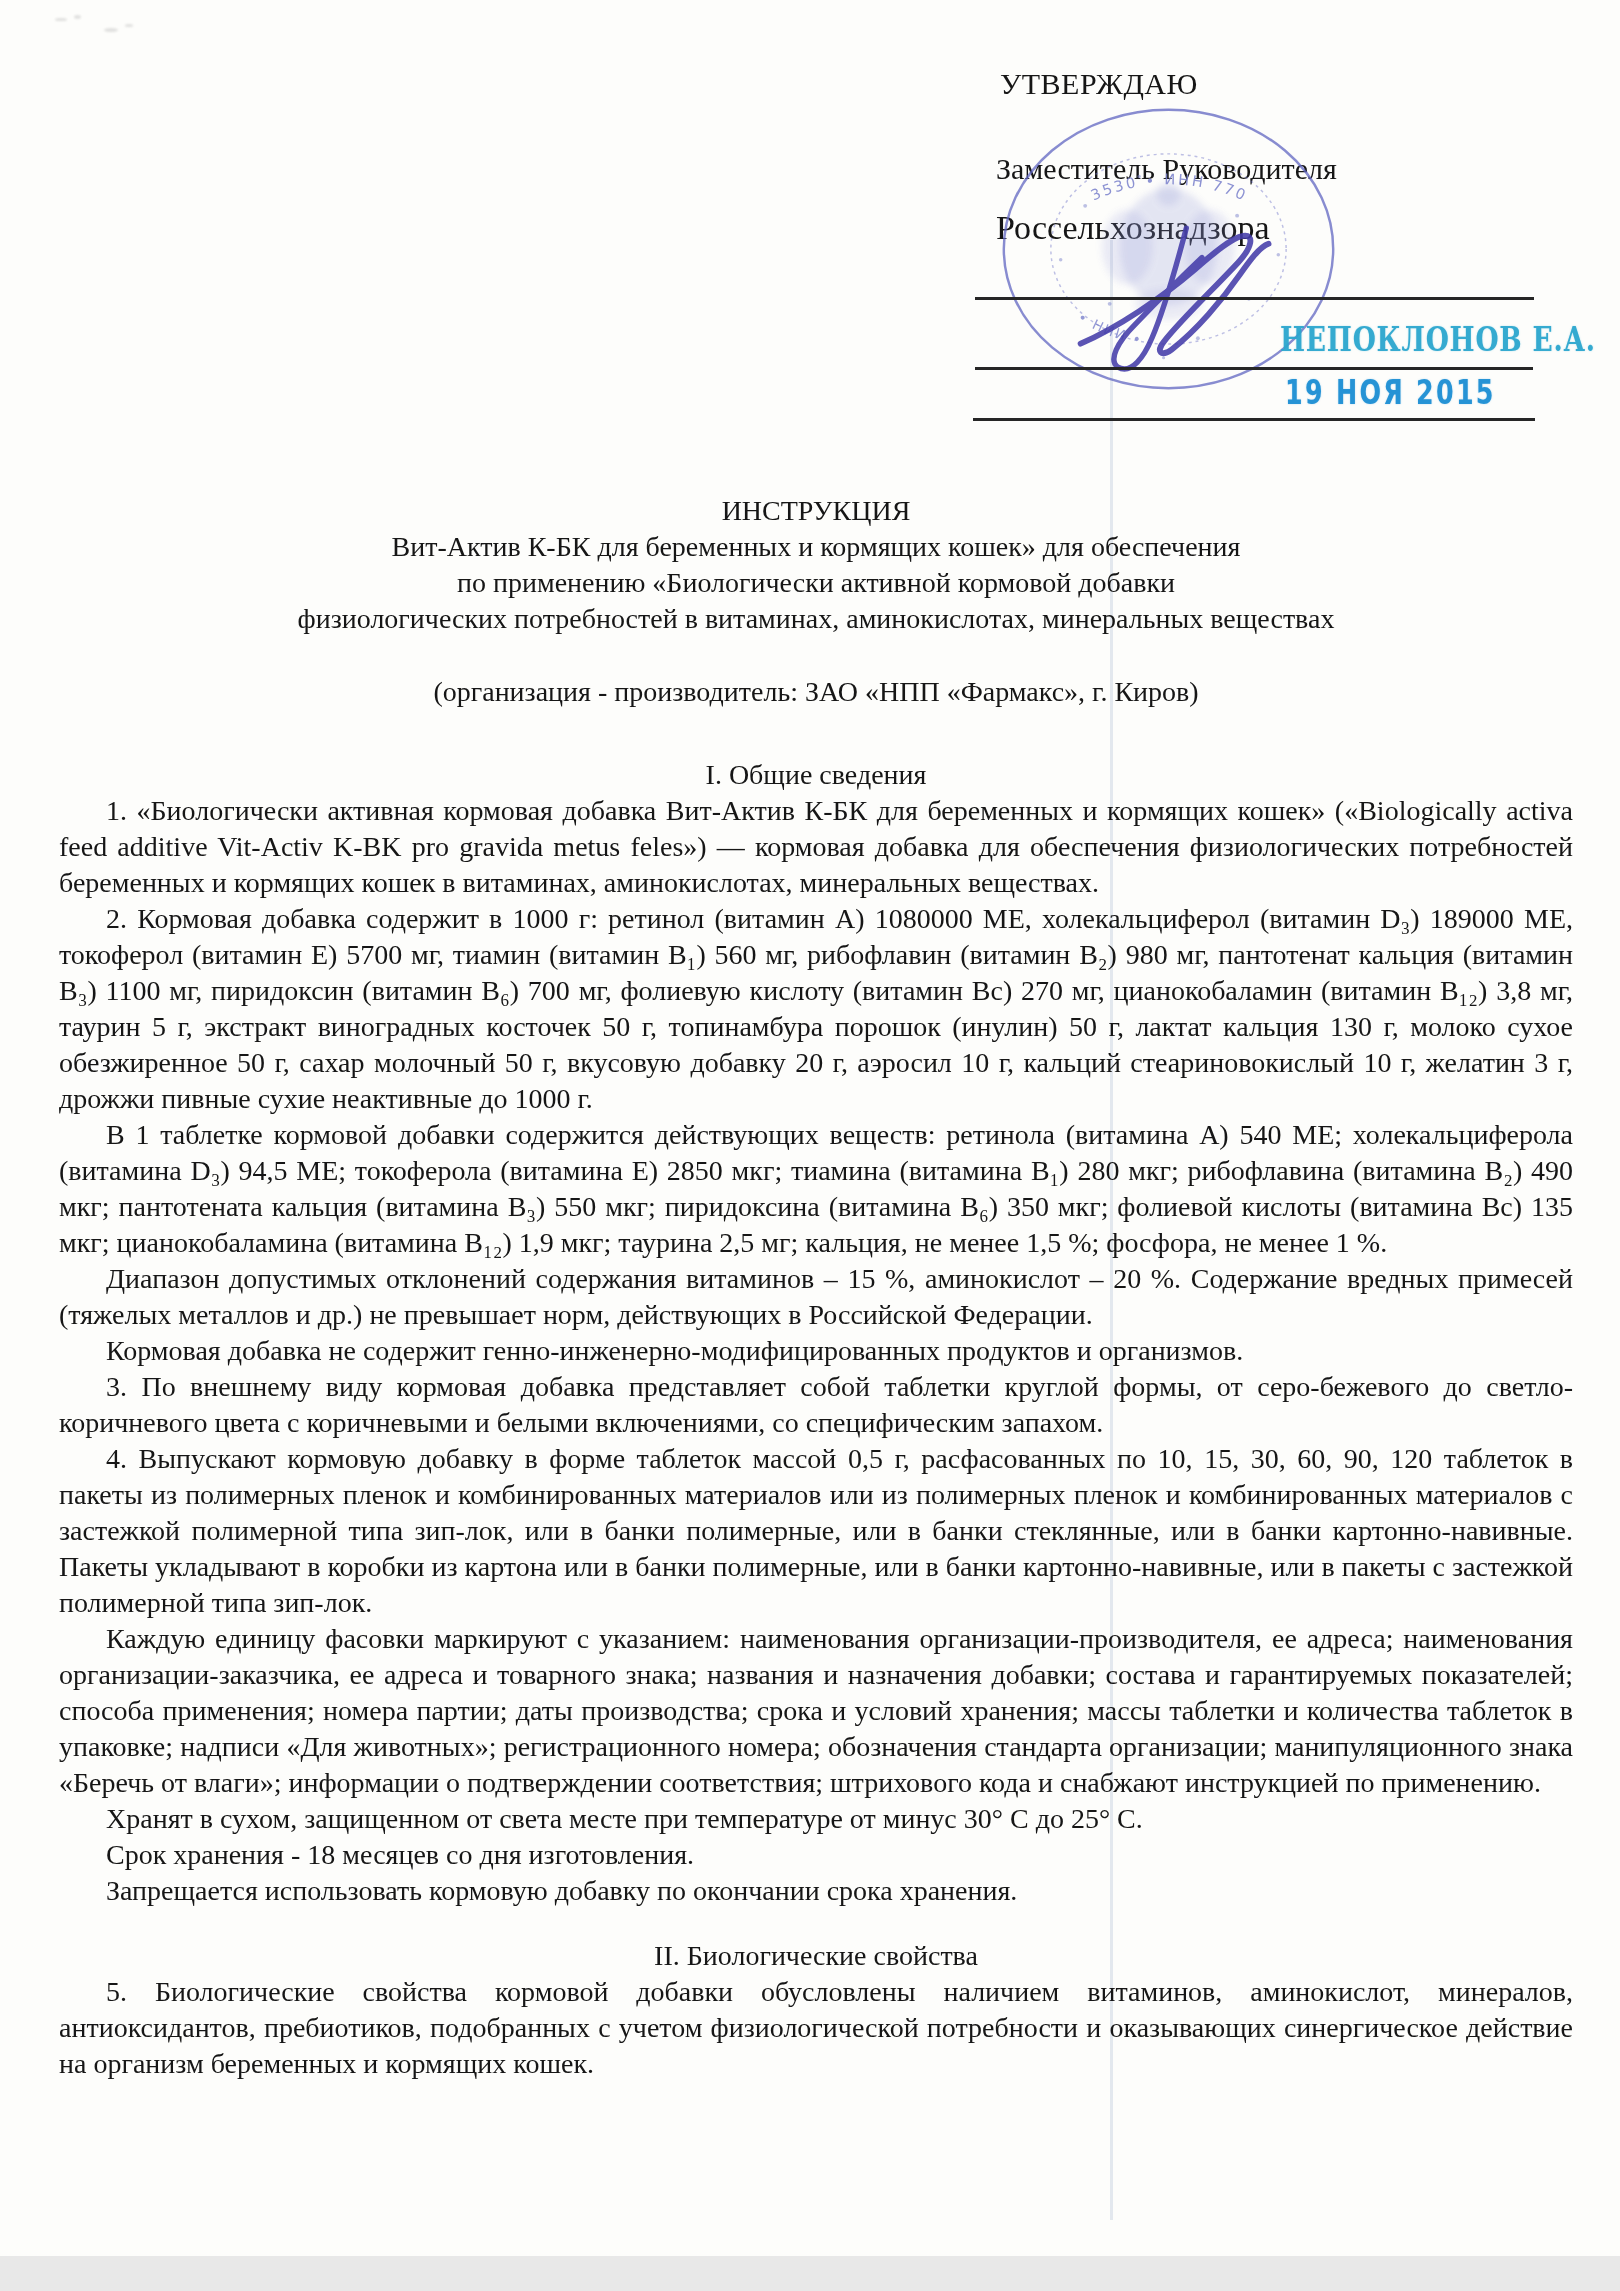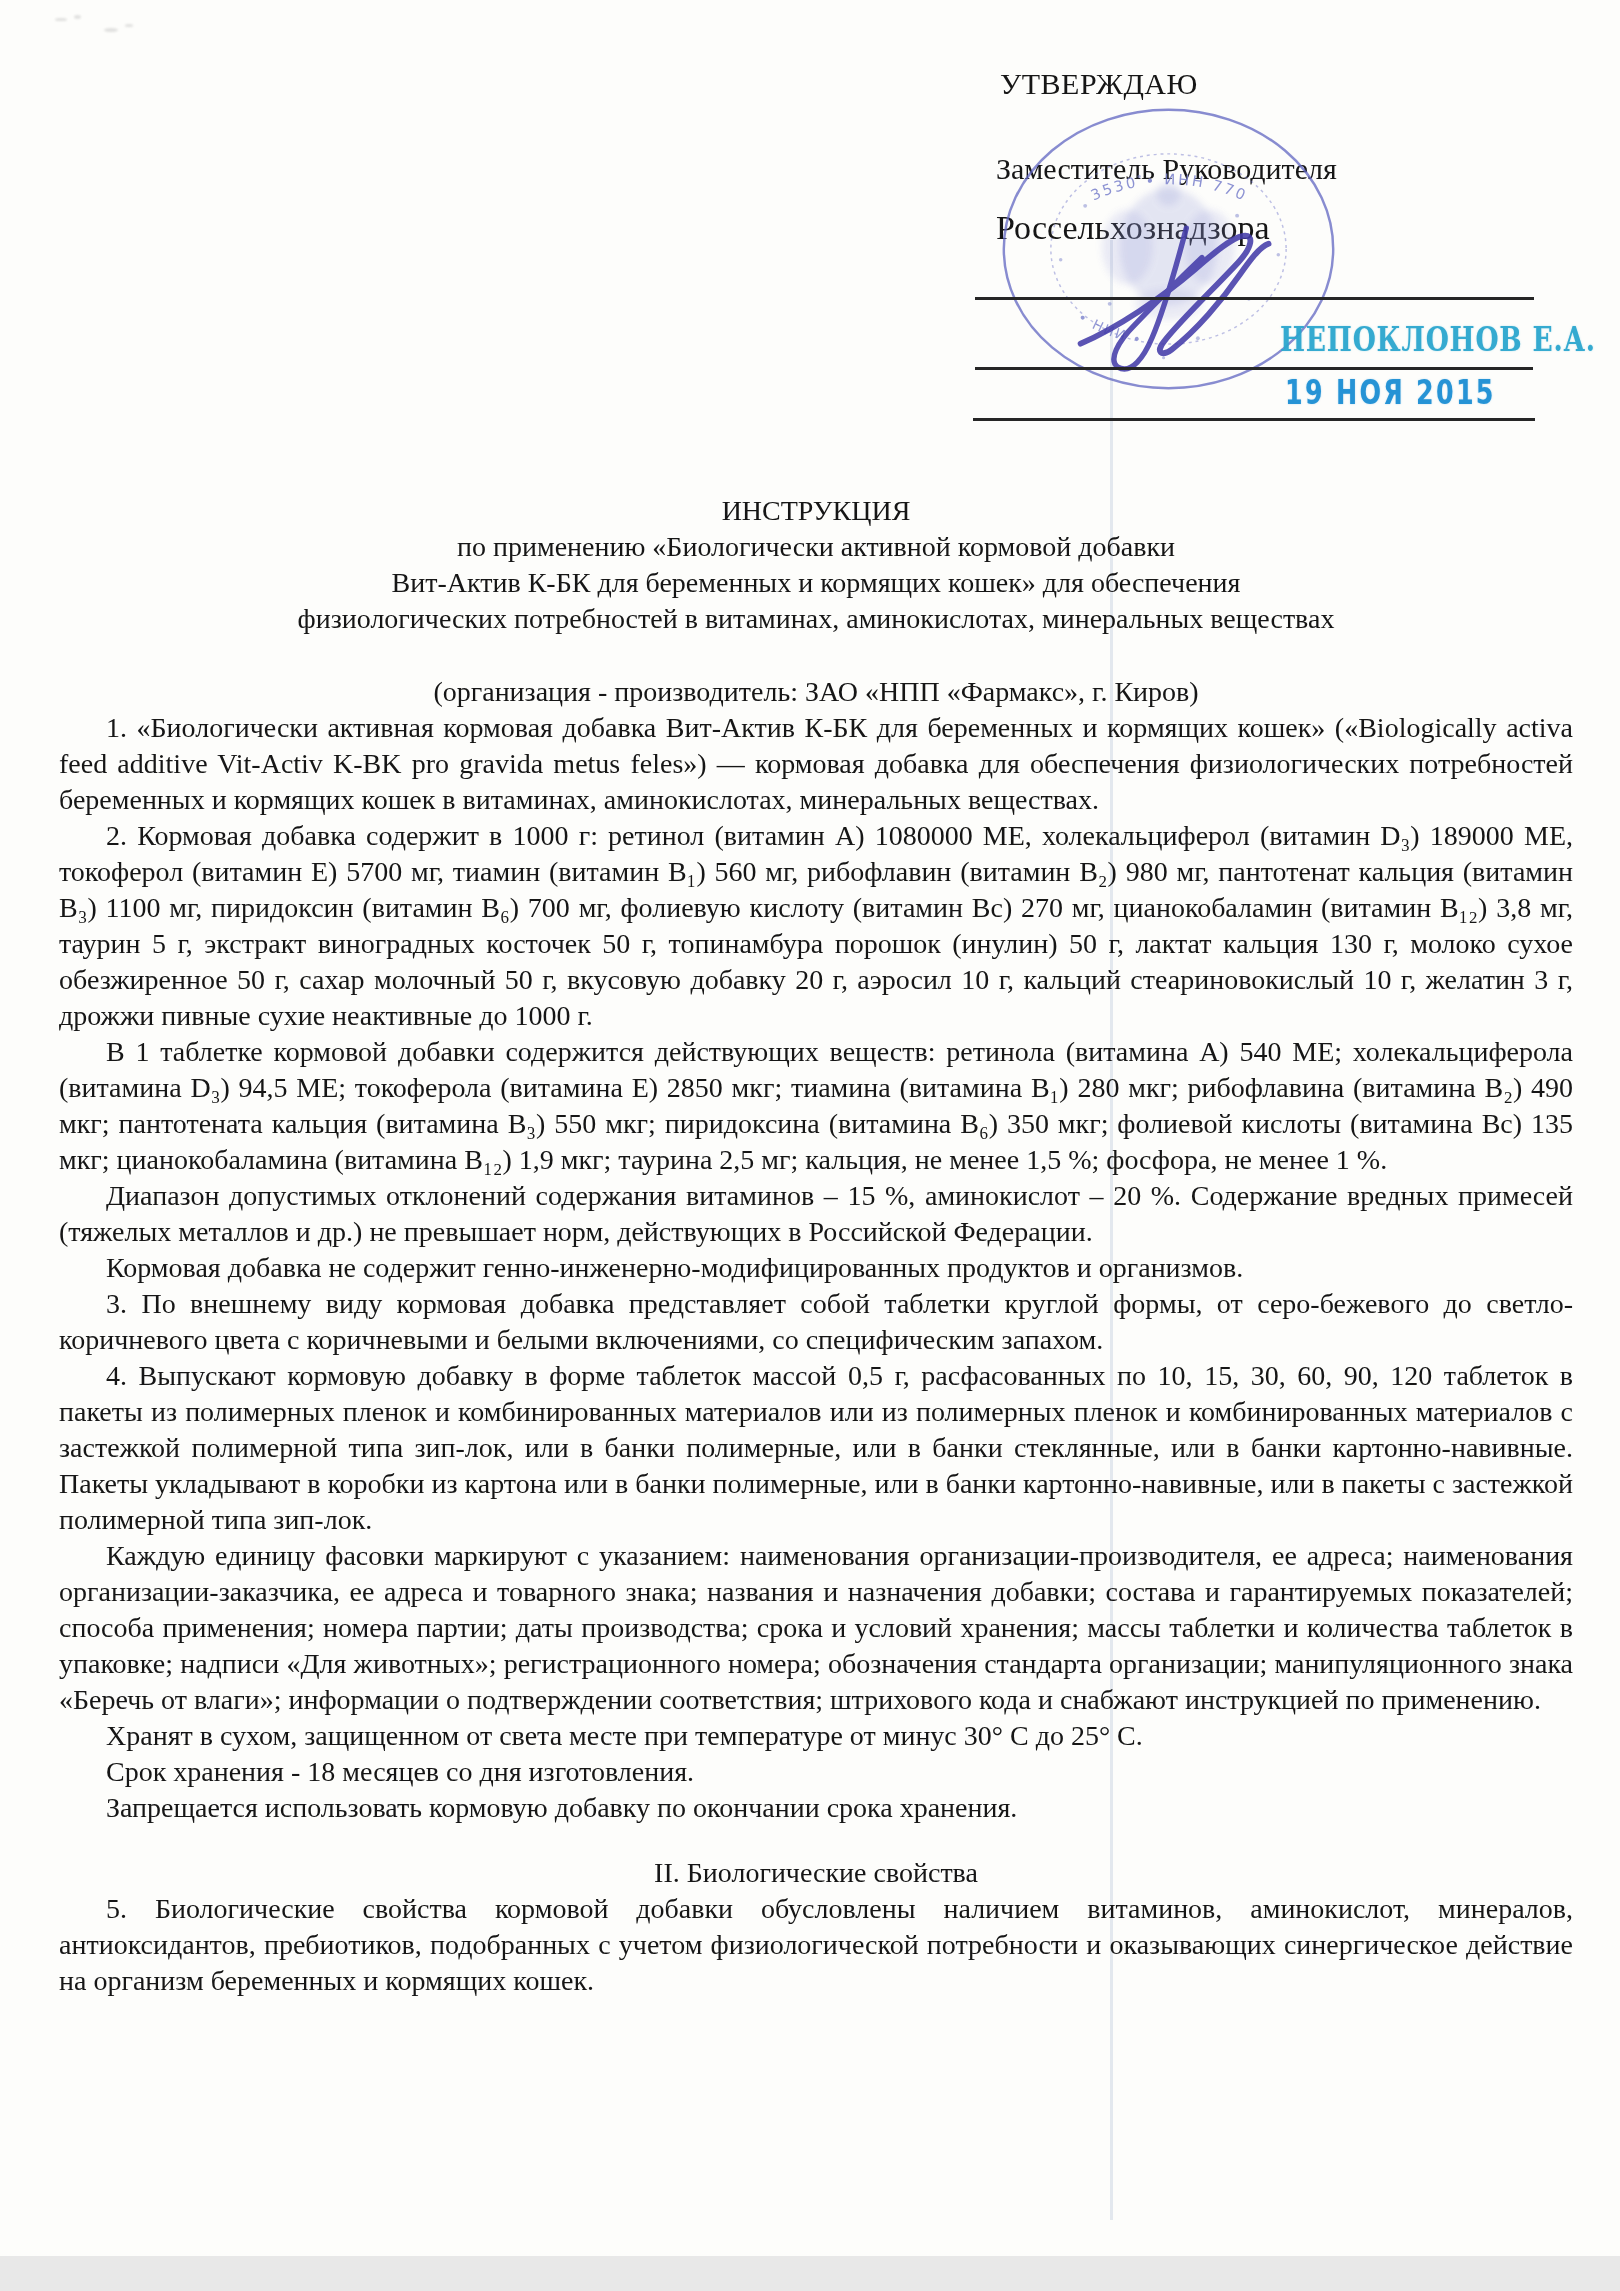--- a/index.html
+++ b/index.html
@@ -124,25 +124,26 @@
 
   <div class="rule rule-1"></div>
   <div class="rule rule-2"></div>
   <div class="rule rule-3"></div>
 
   <div class="name-stamp">НЕПОКЛОНОВ Е.А.</div>
   <div class="date-stamp">19 НОЯ 2015</div>
 
   <div class="content">
     <div class="title-line">ИНСТРУКЦИЯ</div>
+    <div class="title-line">Вит-Актив К-БК для беременных и кормящих кошек» для обеспечения</div>
     <div class="title-line">по применению «Биологически активной кормовой добавки</div>
-    <div class="title-line">Вит-Актив К-БК для беременных и кормящих кошек» для обеспечения</div>
     <div class="title-line">физиологических потребностей в витаминах, аминокислотах, минеральных веществах</div>
     <div class="org-line">(организация - производитель: ЗАО «НПП «Фармакс», г. Киров)</div>
 
+    <div class="sec-head first">I. Общие сведения</div>
     <p>1. «Биологически активная кормовая добавка Вит-Актив К-БК для беременных и кормящих кошек» («Biologically activa feed additive Vit-Activ K-BK pro gravida metus feles») — кормовая добавка для обеспечения физиологических потребностей беременных и кормящих кошек в витаминах, аминокислотах, минеральных веществах.</p>
     <p>2. Кормовая добавка содержит в 1000 г: ретинол (витамин А) 1080000 МЕ, холекальциферол (витамин D₃) 189000 МЕ, токоферол (витамин Е) 5700 мг, тиамин (витамин В₁) 560 мг, рибофлавин (витамин В₂) 980 мг, пантотенат кальция (витамин В₃) 1100 мг, пиридоксин (витамин В₆) 700 мг, фолиевую кислоту (витамин Вс) 270 мг, цианокобаламин (витамин В₁₂) 3,8 мг, таурин 5 г, экстракт виноградных косточек 50 г, топинамбура порошок (инулин) 50 г, лактат кальция 130 г, молоко сухое обезжиренное 50 г, сахар молочный 50 г, вкусовую добавку 20 г, аэросил 10 г, кальций стеариновокислый 10 г, желатин 3 г, дрожжи пивные сухие неактивные до 1000 г.</p>
     <p>В 1 таблетке кормовой добавки содержится действующих веществ: ретинола (витамина А) 540 МЕ; холекальциферола (витамина D₃) 94,5 МЕ; токоферола (витамина Е) 2850 мкг; тиамина (витамина В₁) 280 мкг; рибофлавина (витамина В₂) 490 мкг; пантотената кальция (витамина В₃) 550 мкг; пиридоксина (витамина В₆) 350 мкг; фолиевой кислоты (витамина Вс) 135 мкг; цианокобаламина (витамина В₁₂) 1,9 мкг; таурина 2,5 мг; кальция, не менее 1,5 %; фосфора, не менее 1 %.</p>
     <p>Диапазон допустимых отклонений содержания витаминов – 15 %, аминокислот – 20 %. Содержание вредных примесей (тяжелых металлов и др.) не превышает норм, действующих в Российской Федерации.</p>
     <p>Кормовая добавка не содержит генно-инженерно-модифицированных продуктов и организмов.</p>
     <p>3. По внешнему виду кормовая добавка представляет собой таблетки круглой формы, от серо-бежевого до светло-коричневого цвета с коричневыми и белыми включениями, со специфическим запахом.</p>
     <p>4. Выпускают кормовую добавку в форме таблеток массой 0,5 г, расфасованных по 10, 15, 30, 60, 90, 120 таблеток в пакеты из полимерных пленок и комбинированных материалов или из полимерных пленок и комбинированных материалов с застежкой полимерной типа зип-лок, или в банки полимерные, или в банки стеклянные, или в банки картонно-навивные. Пакеты укладывают в коробки из картона или в банки полимерные, или в банки картонно-навивные, или в пакеты с застежкой полимерной типа зип-лок.</p>
     <p>Каждую единицу фасовки маркируют с указанием: наименования организации-производителя, ее адреса; наименования организации-заказчика, ее адреса и товарного знака; названия и назначения добавки; состава и гарантируемых показателей; способа применения; номера партии; даты производства; срока и условий хранения; массы таблетки и количества таблеток в упаковке; надписи «Для животных»; регистрационного номера; обозначения стандарта организации; манипуляционного знака «Беречь от влаги»; информации о подтверждении соответствия; штрихового кода и снабжают инструкцией по применению.</p>
     <p>Хранят в сухом, защищенном от света месте при температуре от минус 30° С до 25° С.</p>
     <p>Срок хранения - 18 месяцев со дня изготовления.</p>

